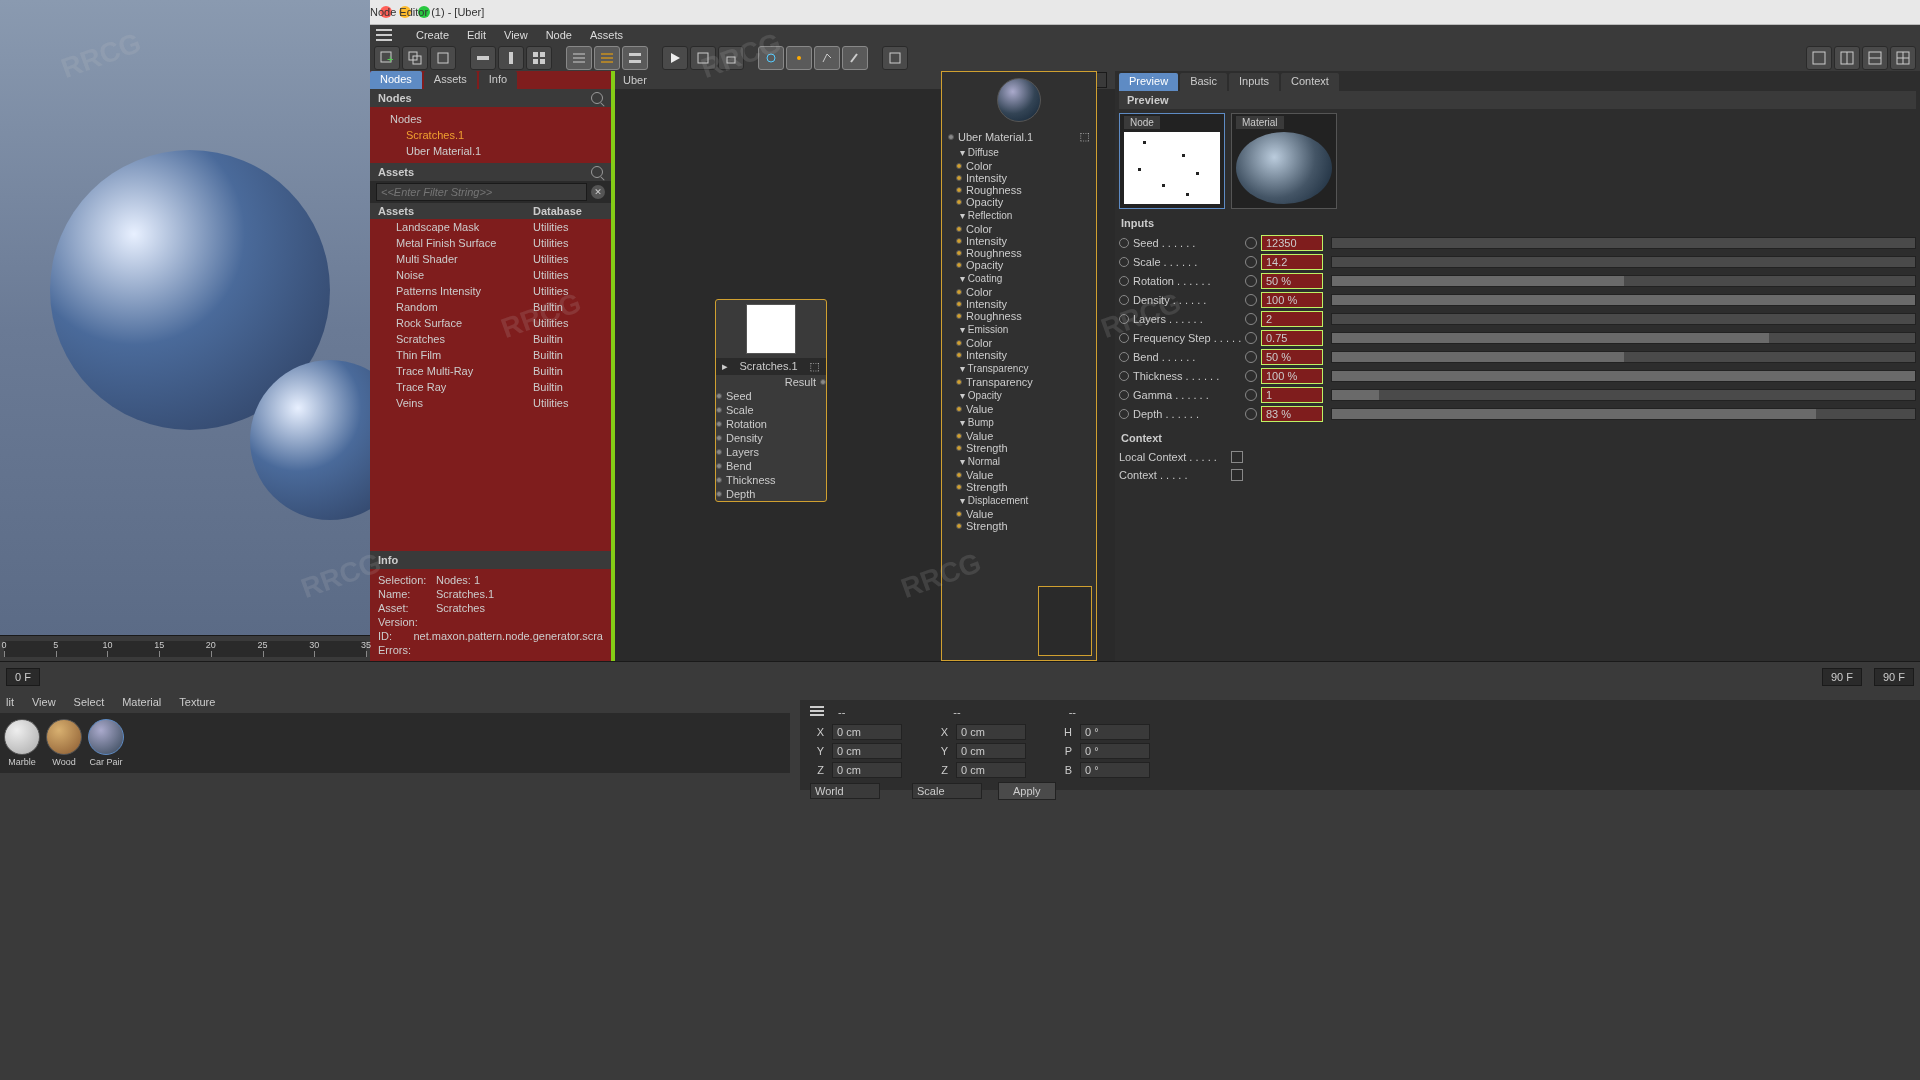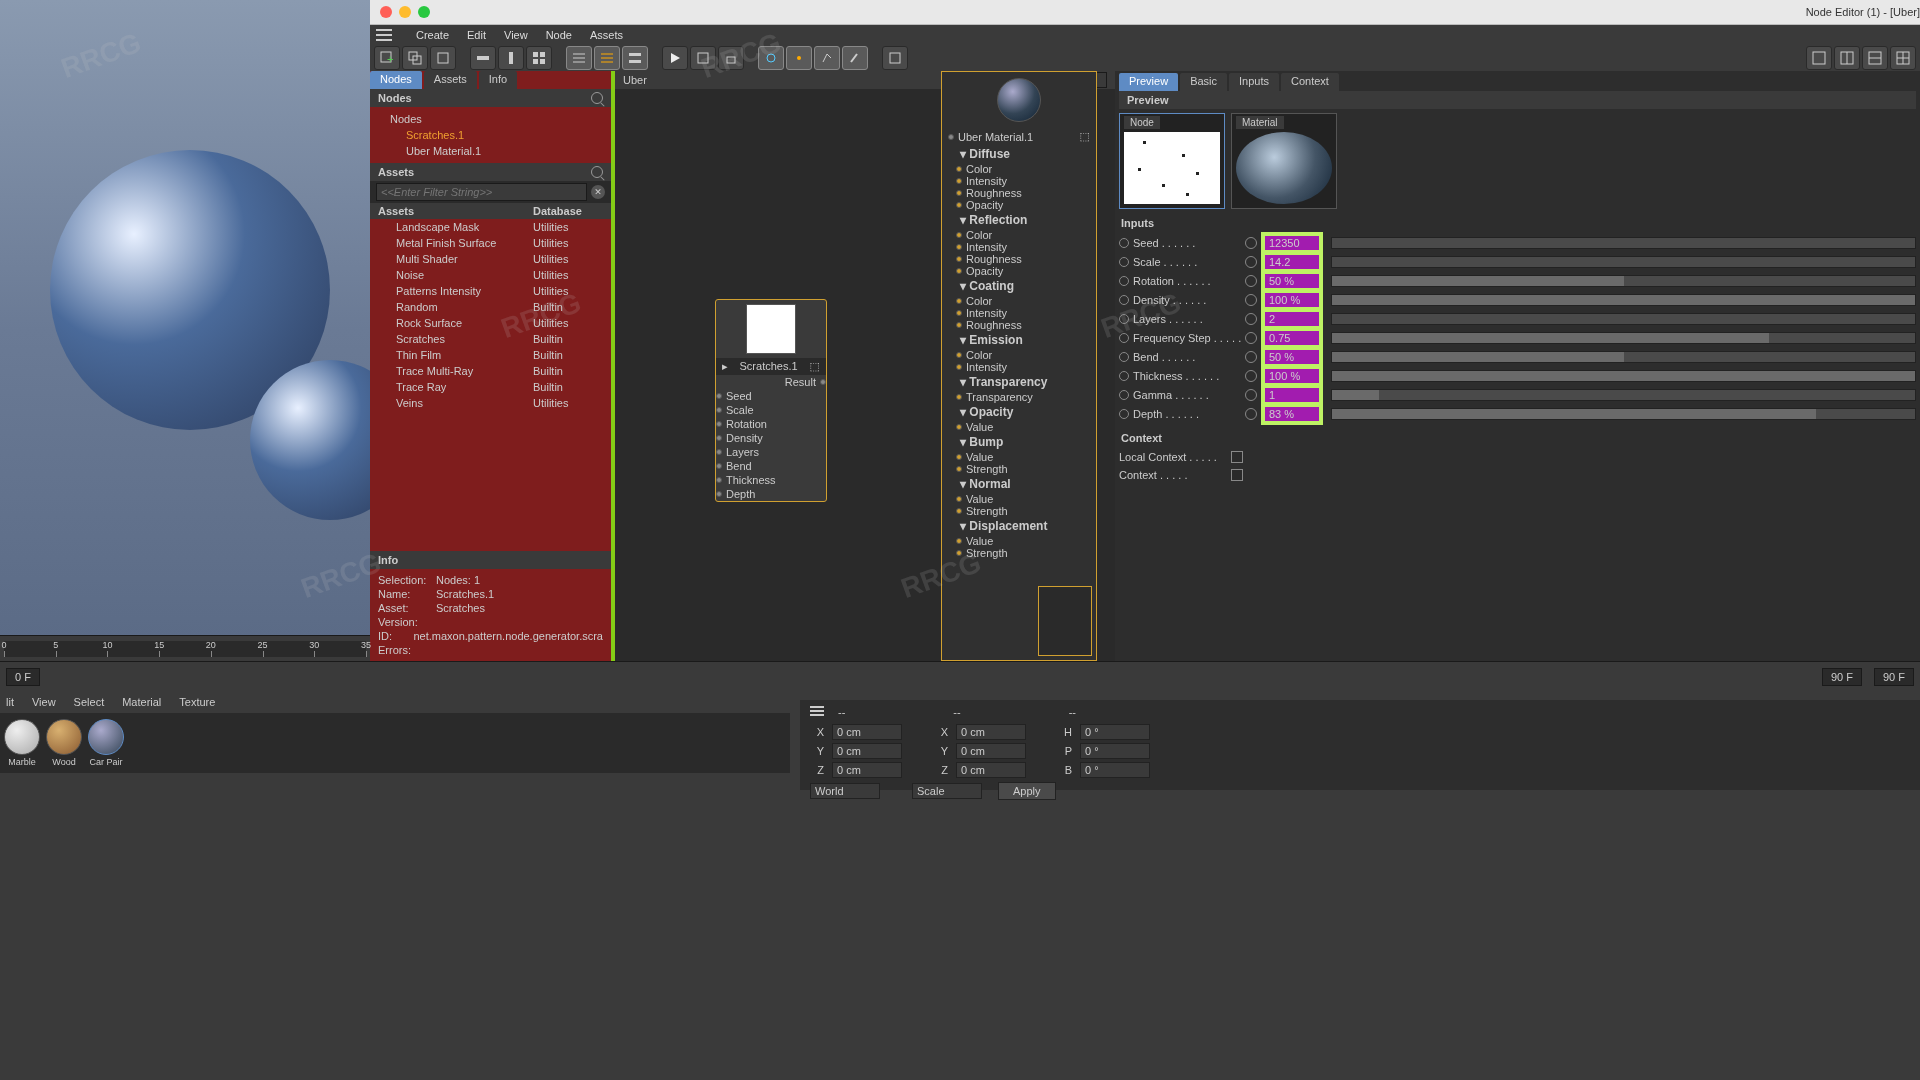--- a/index.html
+++ b/index.html
@@ -1,21 +1,21 @@
 <!DOCTYPE html>
 <html><head>
 <meta charset="utf-8">
 <style>
 *{box-sizing:border-box;margin:0;padding:0;font-family:Arial,Helvetica,sans-serif;font-size:11px;color:#ccc;user-select:none}
 body{background:#3a3a3a;width:1920px;height:1080px;overflow:hidden;position:relative}
 .titlebar{position:absolute;top:0;left:370px;right:0;height:25px;background:#e8e8e8;display:flex;align-items:center;border-bottom:1px solid #bbb}
 .tl-btns{display:flex;gap:7px;margin-left:10px}
 .tl-btn{width:12px;height:12px;border-radius:50%}
 .tl-red{background:#ff5f57}.tl-yel{background:#febc2e}.tl-grn{background:#28c840}
-.titlebar-text{position:absolute;left:0;right:0;text-align:right;color:#333}
+.titlebar-text{position:absolute;left:0;right:0;text-align:left;color:#333}
 .menubar{position:absolute;top:25px;left:370px;right:0;height:20px;background:#3a3a3a;display:flex;align-items:center;padding:0 6px;gap:18px}
 .menubar-item{color:#ddd;cursor:pointer}
 .hamburger{width:16px;height:12px;display:flex;flex-direction:column;justify-content:space-between;margin-right:6px}
 .hamburger span{height:2px;background:#ccc}
 .toolbar{position:absolute;top:45px;left:370px;right:0;height:26px;background:#3a3a3a;display:flex;align-items:center;padding:0 4px;gap:2px}
 .toolbar-btn{width:26px;height:24px;background:#4a4a4a;border:1px solid #2a2a2a;border-radius:3px;display:flex;align-items:center;justify-content:center}
 .toolbar-btn.active{background:#5a5a5a;border-color:#888}
 .toolbar-gap{width:10px}
 .viewport{position:absolute;top:0;left:0;width:370px;height:660px;background:linear-gradient(180deg,#8a9ab0 0%,#6a7a95 50%,#5a6a85 100%);overflow:hidden}
 .viewport-sphere{position:absolute;border-radius:50%;background:radial-gradient(circle at 30% 30%,#e8f0ff,#4a6a9a 40%,#2a3a5a)}
@@ -48,36 +48,36 @@
 .node{position:absolute;background:#3a3a3a;border:1px solid #888;border-radius:3px}
 .node.sel{border-color:#d0a030}
 .node-thumb{width:50px;height:50px;margin:4px auto;border:1px solid #555;background:#fff}
 .node-title{padding:2px 6px;background:#2a2a2a;font-size:10px;display:flex;justify-content:space-between}
 .node-port{display:flex;align-items:center;padding:1px 0;font-size:9px;gap:4px}
 .port-dot{width:6px;height:6px;border-radius:50%;background:#888;border:1px solid #555}
 .port-dot.y{background:#d0a030}
 .uber-panel{position:absolute;top:71px;left:941px;width:156px;height:590px;background:#303030;border:1px solid #d0a030;overflow:hidden}
 .uber-thumb{width:44px;height:44px;margin:6px auto;border:1px solid #555;background:radial-gradient(circle at 35% 30%,#aac,#345 55%,#123);border-radius:50%}
 .uber-title{padding:2px 6px;font-size:10px;display:flex;align-items:center;gap:4px}
-.uber-cat{padding:2px 6px 2px 18px;font-size:12px;font-weight:bold}
+.uber-cat{padding:2px 6px 2px 18px;font-size:10px;font-weight:normal}
 .uber-prop{display:flex;align-items:center;padding:0 6px 0 14px;font-size:9px;gap:4px}
 .uber-mini{position:absolute;bottom:4px;right:4px;width:54px;height:70px;border:1px solid #d0a030;background:#2a2a2a}
 .right-panel{position:absolute;top:71px;left:1115px;right:0;height:590px;background:#2d2d2d;display:flex;flex-direction:column;padding:2px 4px}
 .prev-row{display:flex;gap:6px;margin:4px 0}
 .prev-box{width:106px;height:96px;border:1px solid #555;background:#222;position:relative}
 .prev-box.sel{border-color:#5e8bc4}
 .prev-label{position:absolute;top:2px;left:4px;font-size:10px;background:#3a3a3a;padding:1px 6px}
 .prev-dots{position:absolute;inset:18px 4px 4px;background:#fff}
 .prev-sphere{position:absolute;inset:18px 4px 4px;background:radial-gradient(circle at 40% 35%,#bcd,#456 55%,#123);border-radius:50%}
 .inputs-hdr{font-weight:bold;padding:4px 2px}
 .input-row{display:flex;align-items:center;height:18px;gap:4px;margin:1px 0}
 .input-ring{width:10px;height:10px;border:1px solid #888;border-radius:50%}
 .input-lab{width:108px;white-space:nowrap;overflow:hidden}
 .input-link{width:12px;height:12px;border:1px solid #888;border-radius:50%}
-.input-val{width:62px;background:#a21caf;border:4px solid #bef264;padding:1px 4px}
+.input-val{width:62px;background:#7f1d1d;border:1px solid #bef264;padding:1px 4px}
 .input-slider{flex:1;height:12px;background:#4a4a4a;border:1px solid #222;position:relative;margin-left:4px}
 .input-slider-fill{position:absolute;top:0;bottom:0;left:0;background:#6a6a6a}
 .ctx-row{display:flex;align-items:center;height:18px;gap:4px}
 .ctx-row .lab{width:108px}
 .checkbox{width:12px;height:12px;border:1px solid #888;background:#2a2a2a}
 .timeline{position:absolute;top:635px;left:0;width:370px;height:26px;background:#3a3a3a;border-top:1px solid #1a1a1a;display:flex;align-items:center}
 .timeline-ruler{flex:1;height:16px;background:#2a2a2a;position:relative;margin:0 4px}
 .bottom-bar{position:absolute;top:661px;left:0;right:0;height:30px;background:#3a3a3a;border-top:1px solid #1a1a1a;display:flex;align-items:center;padding:0 6px;gap:10px}
 .frame-box{background:#2a2a2a;border:1px solid #1a1a1a;padding:2px 8px}
 .mat-bar{position:absolute;top:691px;left:0;right:0;height:22px;background:#3a3a3a;display:flex;align-items:center;padding:0 6px;gap:18px}

